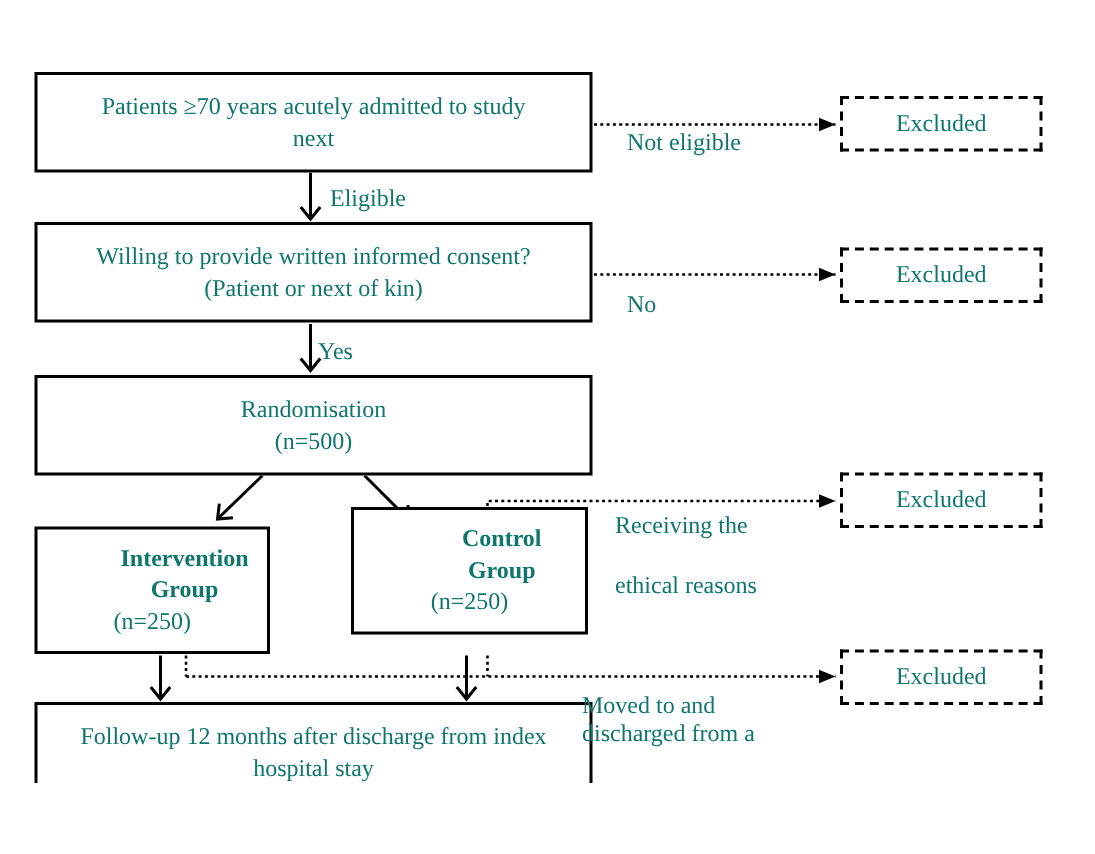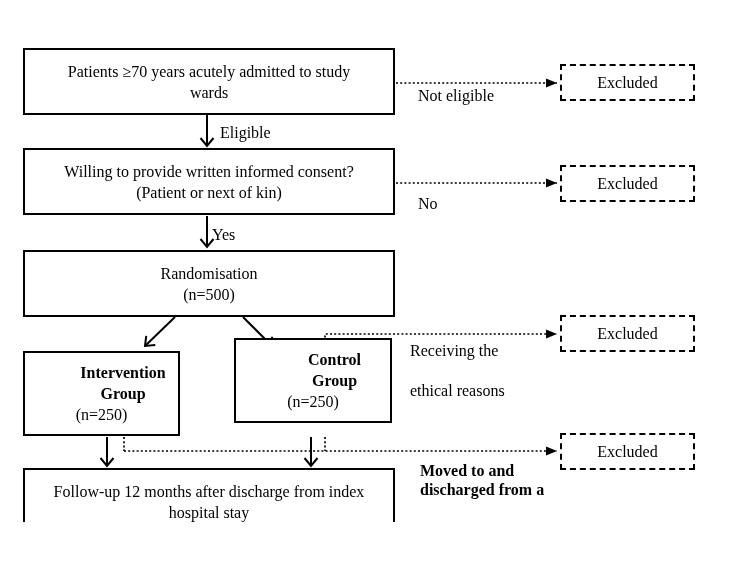--- a/index.html
+++ b/index.html
@@ -2,21 +2,21 @@
 <html><head>
 <meta charset="utf-8">
 <style>
   html,body{margin:0;padding:0;}
   body{background:#ffffff;}
   #canvas{
     position:relative;
     width:730px;height:522px;
     background:#ffffff;
     font-family:"Liberation Serif","DejaVu Serif",serif;
-    color:#000000;
+    color:#0f766e;
     overflow:hidden;
   }
   #arrows{position:absolute;left:0;top:0;width:730px;height:569px;}
   .box{
     position:absolute;
     box-sizing:border-box;
     background:#ffffff;
     border:2px solid #000000;
     display:flex;
     flex-direction:column;
@@ -62,21 +62,21 @@
     <path d="M396,83 L557,83" stroke="#000000" stroke-width="1.7" stroke-dasharray="2 2.2" fill="none" marker-end="url(#m-tri)"></path>
     <path d="M396,183 L557,183" stroke="#000000" stroke-width="1.7" stroke-dasharray="2 2.2" fill="none" marker-end="url(#m-tri)"></path>
     <path d="M325,350 L325,334 L557,334" stroke="#000000" stroke-width="1.7" stroke-dasharray="2 2.2" fill="none" marker-end="url(#m-tri)"></path>
     <path d="M124,437 L124,451" stroke="#000000" stroke-width="1.7" stroke-dasharray="2 2.2" fill="none"></path>
     <path d="M325,437 L325,451" stroke="#000000" stroke-width="1.7" stroke-dasharray="2 2.2" fill="none"></path>
     <path d="M124,451 L557,451" stroke="#000000" stroke-width="1.7" stroke-dasharray="2 2.2" fill="none" marker-end="url(#m-tri)"></path>
   </svg>
 
   <div class="box" style="left:23px;top:48px;width:372px;height:67px;">
     <span>Patients ≥70 years acutely admitted to study</span>
-    <span>wards</span>
+    <span>next</span>
   </div>
 
   <div class="box" style="left:23px;top:148px;width:372px;height:67px;align-items:center;">
     <span>Willing to provide written informed consent?</span>
     <span>(Patient or next of kin)</span>
   </div>
 
   <div class="box" style="left:23px;top:250px;width:372px;height:67px;">
     <span>Randomisation</span>
     <span>(n=500)</span>
@@ -116,18 +116,18 @@
   <div class="edge-label" style="left:212px;top:225px;">Yes</div>
   <div class="edge-label" style="left:418px;top:86px;width:120px;">Not eligible</div>
   <div class="edge-label" style="left:418px;top:194px;width:120px;">No</div>
 
   <div class="edge-label multi" style="left:410px;top:341px;width:134px;line-height:20px;">
     <span>Receiving the</span><br>
     <br>
     <span>ethical reasons</span>
   </div>
 
-  <div class="edge-label multi" style="left:420px;top:461px;width:143px;line-height:19px;font-weight:bold;">
+  <div class="edge-label multi" style="left:388px;top:461px;width:143px;line-height:19px;">
     <span>Moved to and</span><br>
     <span>discharged from a</span><br>
   </div>
 
 </div>
 
 </body></html>

